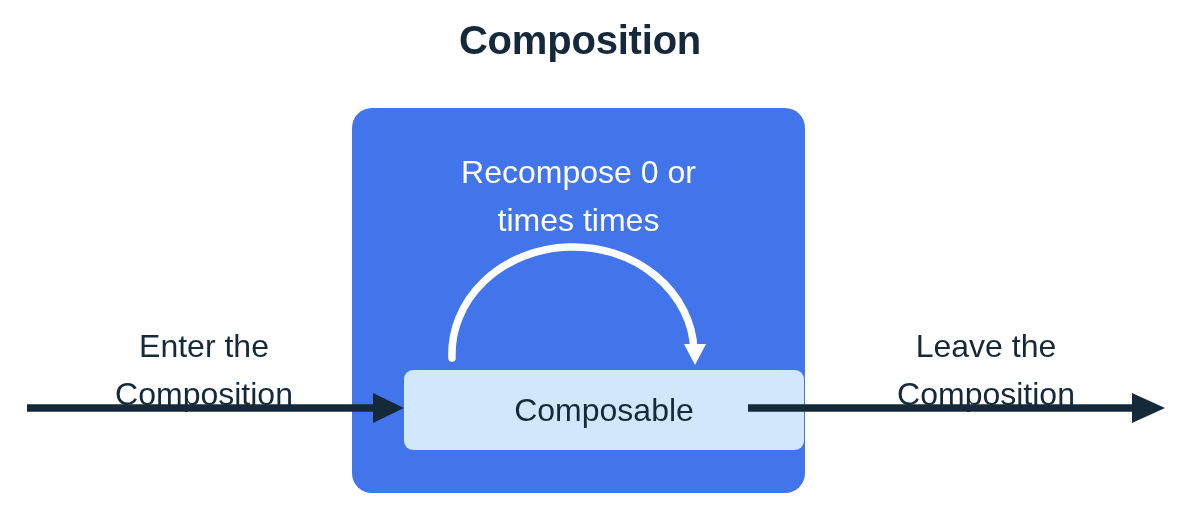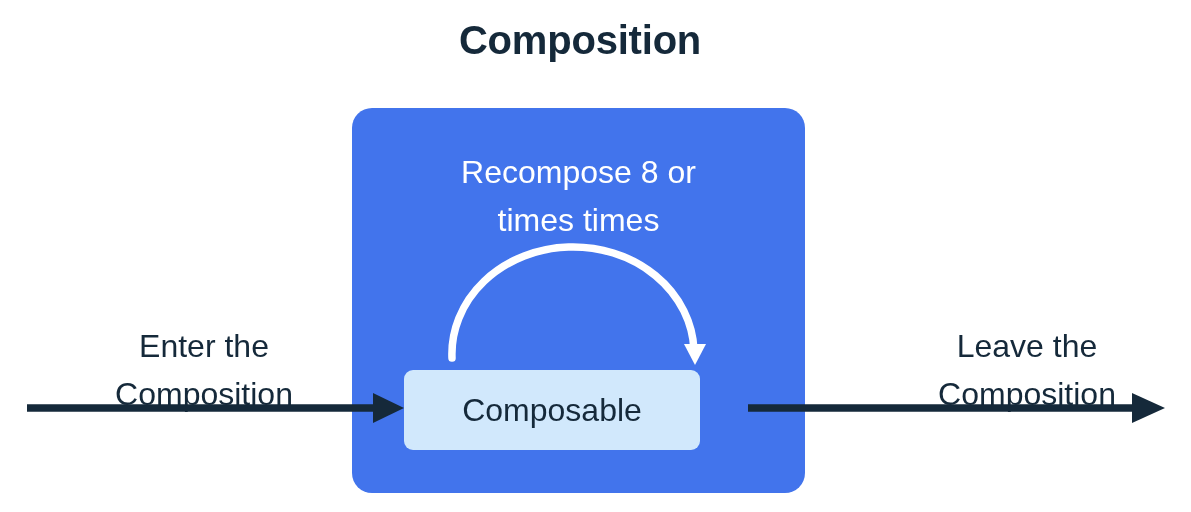--- a/index.html
+++ b/index.html
@@ -64,21 +64,21 @@
     top: 240px;
     width: 300px;
     height: 130px;
   }
 
   
   .composable-chip {
     position: absolute;
     left: 404px;
     top: 370px;
-    width: 296px;
+    width: 400px;
     height: 80px;
     background: #d1e8fc;
     border-radius: 9px;
     display: flex;
     align-items: center;
     justify-content: center;
   }
   .composable-chip .chip-text {
     font-size: 32px;
     color: #15293a;
@@ -91,21 +91,21 @@
     top: 288px;
     width: 300px;
     text-align: center;
     color: #15293a;
     font-size: 32px;
     line-height: 48px;
     margin-top: 34px;
   }
   .side-label .ln { display: block; }
   .side-label.left  { left: 54px; }
-  .side-label.right { left: 877px; }
+  .side-label.right { left: 836px; }
 
   
   .flow-svg {
     position: absolute;
     left: 0;
     top: 0;
     width: 1191px;
     height: 512px;
     pointer-events: none;
   }
@@ -113,21 +113,21 @@
 </head>
 <body>
 
 <div id="stage">
 
   <div class="title">Composition</div>
 
   <div class="composition-box"></div>
 
   <div class="recompose-label">
-    <span class="ln">Recompose 8 or</span>
+    <span class="ln">Recompose 0 or</span>
     <span class="ln">times times</span>
   </div>
 
   <svg class="arc-svg" viewBox="0 0 300 130">
     <path d="M 22 118 A 104 92 0 0 1 264 110" fill="none" stroke="#ffffff" stroke-width="7.5" stroke-linecap="round"></path>
     <path d="M 254 104 L 276 104 L 265 125 Z" fill="#ffffff"></path>
   </svg>
 
   <div class="composable-chip">
     <span class="chip-text">Composable</span>

